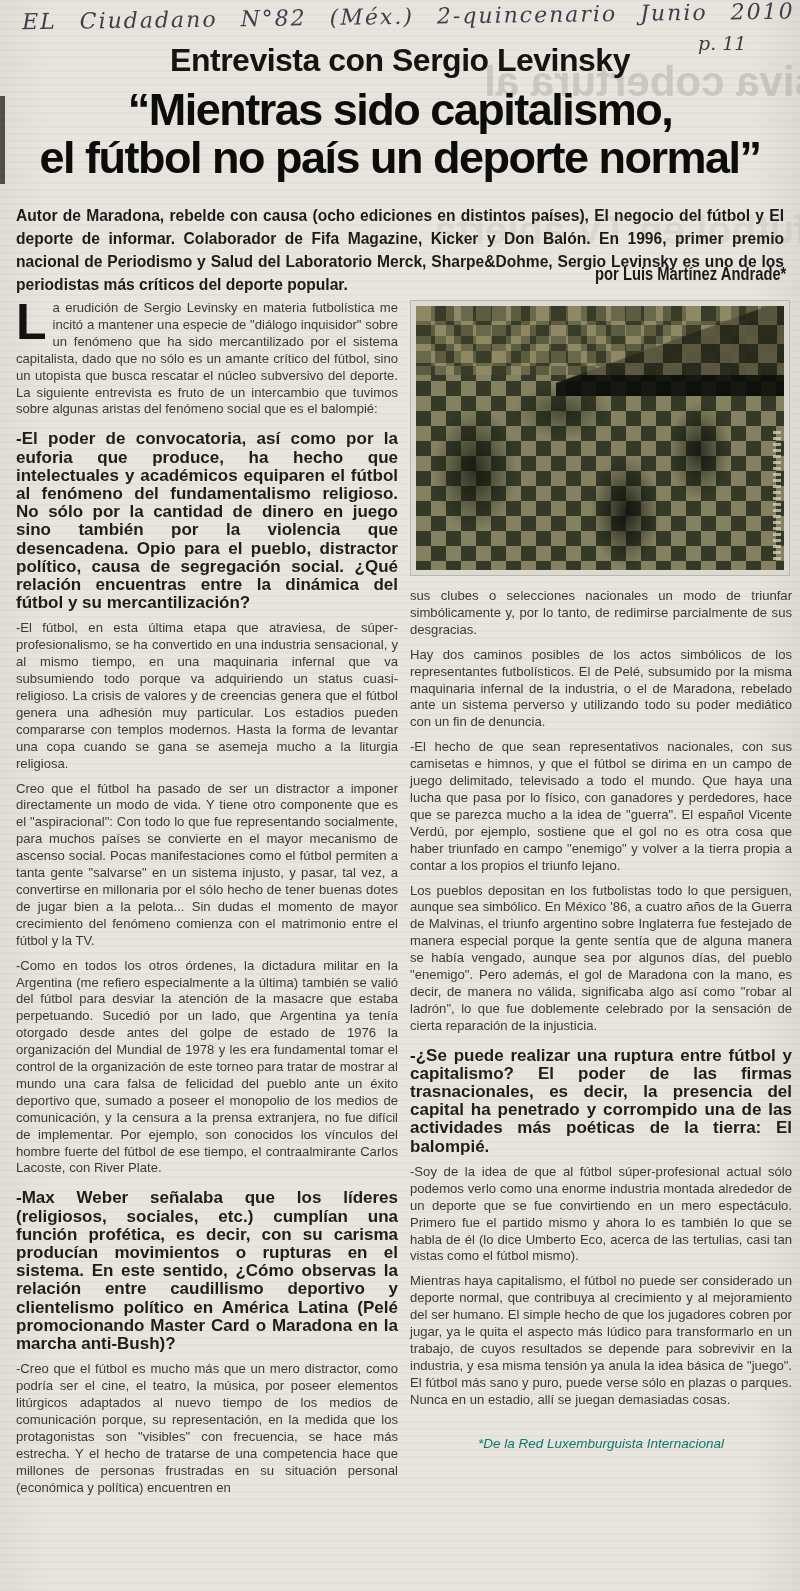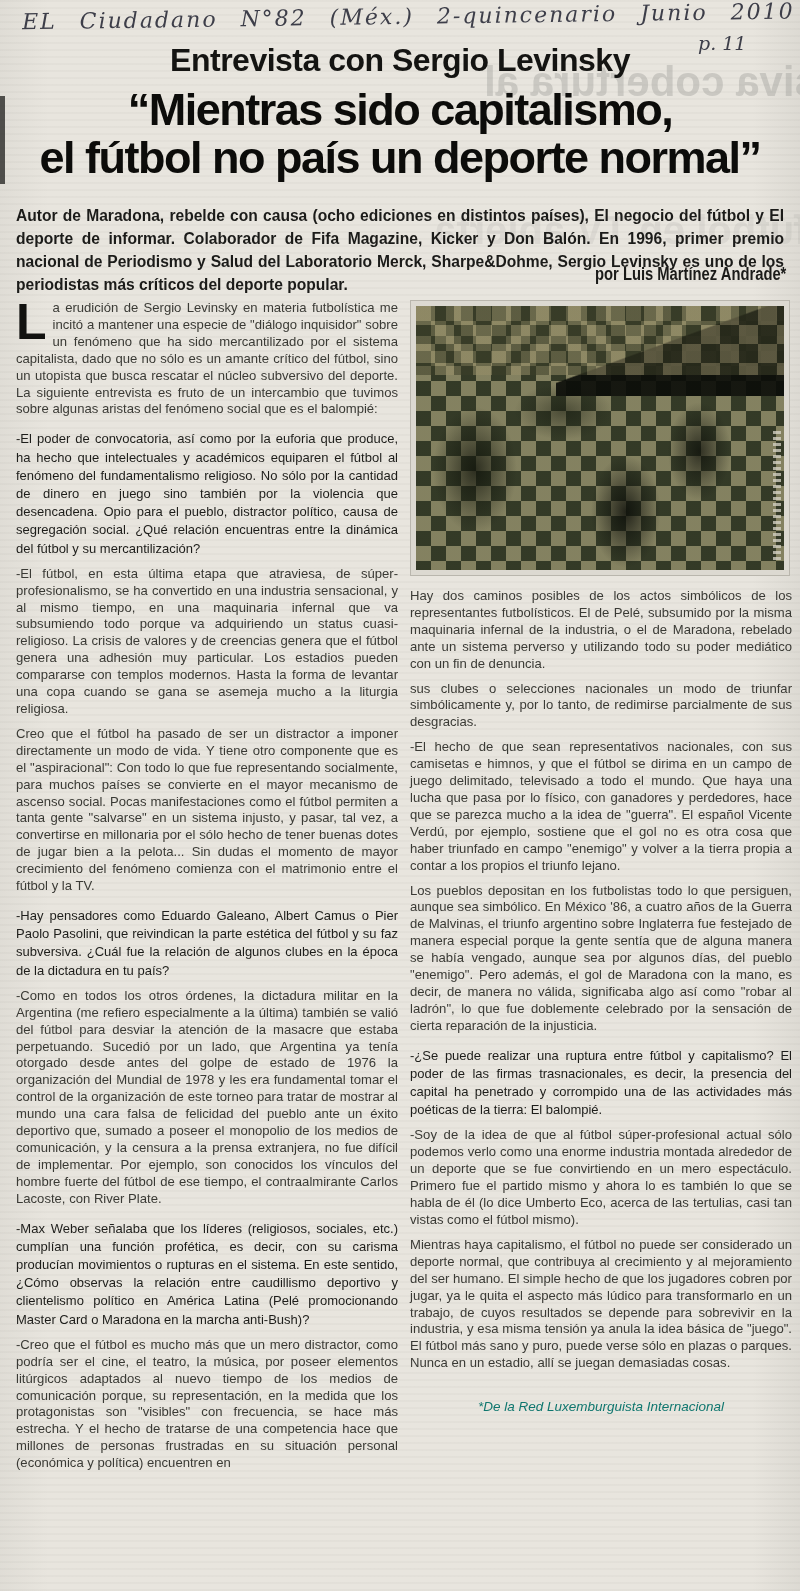--- a/index.html
+++ b/index.html
@@ -37,21 +37,21 @@
   .lede{position:absolute;top:204px;left:16px;width:768px;
     font-size:15.6px;font-weight:bold;line-height:1.48;text-align:justify;color:#1b1b19;}
   .byline{position:absolute;top:264px;right:14px;
     font-size:18px;font-weight:bold;color:#1b1b19;
     transform:scaleX(0.82);transform-origin:100% 50%;}
   
   .columns{position:absolute;top:300px;left:16px;width:776px;display:flex;gap:12px;}
   .col{width:382px;}
   .col p{margin:0 0 8px;}
   p.intro, p.answer{font-size:13.1px;line-height:16.9px;text-align:justify;color:#3a3a35;}
-  p.question{font-size:13px;line-height:18.2px;font-weight:normal;text-align:justify;color:#1d1d1a;margin-top:12px;}
+  p.question{font-size:17px;line-height:18.2px;font-weight:bold;text-align:justify;color:#1d1d1a;margin-top:12px;}
   p.credit{font-style:italic;text-align:center;font-size:13.5px;color:#0f766e;margin-top:27px;}
   .dropcap{float:left;font-size:50px;line-height:.78;font-weight:bold;color:#121210;padding:3px 6px 0 0;}
   
   .photo-frame{width:380px;height:276px;margin:0 0 12px 0;background:#dcd9d1;border:1px solid #b9b6ad;box-sizing:border-box;padding:5px;}
   .photo{
     position:relative;width:100%;height:100%;overflow:hidden;
     background:
       radial-gradient(60px 90px at 16% 62%, rgba(15,18,10,0.75), rgba(0,0,0,0) 70%),
       radial-gradient(50px 80px at 57% 78%, rgba(10,12,8,0.8), rgba(0,0,0,0) 70%),
       radial-gradient(45px 70px at 77% 55%, rgba(12,14,9,0.7), rgba(0,0,0,0) 70%),
@@ -86,34 +86,33 @@
 
 <div class="lede">Autor de Maradona, rebelde con causa (ocho ediciones en distintos países), El negocio del fútbol y El deporte de informar. Colaborador de Fifa Magazine, Kicker y Don Balón. En 1996, primer premio nacional de Periodismo y Salud del Laboratorio Merck, Sharpe&amp;Dohme, Sergio Levinsky es uno de los periodistas más críticos del deporte popular.</div>
 <div class="byline">por Luis Martínez Andrade*</div>
 
 <div class="columns">
   <div class="col">
       <p class="intro"><span class="dropcap">L</span>a erudición de Sergio Levinsky en materia futbolística me incitó a mantener una especie de "diálogo inquisidor" sobre un fenómeno que ha sido mercantilizado por el sistema capitalista, dado que no sólo es un amante crítico del fútbol, sino un utopista que busca rescatar el núcleo subversivo del deporte. La siguiente entrevista es fruto de un intercambio que tuvimos sobre algunas aristas del fenómeno social que es el balompié:</p>
       <p class="question">-El poder de convocatoria, así como por la euforia que produce, ha hecho que intelectuales y académicos equiparen el fútbol al fenómeno del fundamentalismo religioso. No sólo por la cantidad de dinero en juego sino también por la violencia que desencadena. Opio para el pueblo, distractor político, causa de segregación social. ¿Qué relación encuentras entre la dinámica del fútbol y su mercantilización?</p>
       <p class="answer">-El fútbol, en esta última etapa que atraviesa, de súper-profesionalismo, se ha convertido en una industria sensacional, y al mismo tiempo, en una maquinaria infernal que va subsumiendo todo porque va adquiriendo un status cuasi-religioso. La crisis de valores y de creencias genera que el fútbol genera una adhesión muy particular. Los estadios pueden compararse con templos modernos. Hasta la forma de levantar una copa cuando se gana se asemeja mucho a la liturgia religiosa.</p>
       <p class="answer">Creo que el fútbol ha pasado de ser un distractor a imponer directamente un modo de vida. Y tiene otro componente que es el "aspiracional": Con todo lo que fue representando socialmente, para muchos países se convierte en el mayor mecanismo de ascenso social. Pocas manifestaciones como el fútbol permiten a tanta gente "salvarse" en un sistema injusto, y pasar, tal vez, a convertirse en millonaria por el sólo hecho de tener buenas dotes de jugar bien a la pelota... Sin dudas el momento de mayor crecimiento del fenómeno comienza con el matrimonio entre el fútbol y la TV.</p>
-      <p class="question">-Hay pensadores como Eduardo Galeano, Albert Camus o Pier Paolo Pasolini, que reivindican la parte estética del fútbol y su faz subversiva. ¿Cuál fue la relación de algunos clubes en la época de la dictadura en tu país?</p>
       <p class="answer">-Como en todos los otros órdenes, la dictadura militar en la Argentina (me refiero especialmente a la última) también se valió del fútbol para desviar la atención de la masacre que estaba perpetuando. Sucedió por un lado, que Argentina ya tenía otorgado desde antes del golpe de estado de 1976 la organización del Mundial de 1978 y les era fundamental tomar el control de la organización de este torneo para tratar de mostrar al mundo una cara falsa de felicidad del pueblo ante un éxito deportivo que, sumado a poseer el monopolio de los medios de comunicación, y la censura a la prensa extranjera, no fue difícil de implementar. Por ejemplo, son conocidos los vínculos del hombre fuerte del fútbol de ese tiempo, el contraalmirante Carlos Lacoste, con River Plate.</p>
       <p class="question">-Max Weber señalaba que los líderes (religiosos, sociales, etc.) cumplían una función profética, es decir, con su carisma producían movimientos o rupturas en el sistema. En este sentido, ¿Cómo observas la relación entre caudillismo deportivo y clientelismo político en América Latina (Pelé promocionando Master Card o Maradona en la marcha anti-Bush)?</p>
       <p class="answer">-Creo que el fútbol es mucho más que un mero distractor, como podría ser el cine, el teatro, la música, por poseer elementos litúrgicos adaptados al nuevo tiempo de los medios de comunicación porque, su representación, en la medida que los protagonistas son "visibles" con frecuencia, se hace más estrecha. Y el hecho de tratarse de una competencia hace que millones de personas frustradas en su situación personal (económica y política) encuentren en</p>
     </div>
   <div class="col">
     <div class="photo-frame">
       <div class="photo">
         <div class="photo-credit"></div>
       </div>
     </div>
     <div>
+        <p class="answer">sus clubes o selecciones nacionales un modo de triunfar simbólicamente y, por lo tanto, de redimirse parcialmente de sus desgracias.</p>
         <p class="answer">Hay dos caminos posibles de los actos simbólicos de los representantes futbolísticos. El de Pelé, subsumido por la misma maquinaria infernal de la industria, o el de Maradona, rebelado ante un sistema perverso y utilizando todo su poder mediático con un fin de denuncia.</p>
-        <p class="answer">sus clubes o selecciones nacionales un modo de triunfar simbólicamente y, por lo tanto, de redimirse parcialmente de sus desgracias.</p>
         <p class="answer">-El hecho de que sean representativos nacionales, con sus camisetas e himnos, y que el fútbol se dirima en un campo de juego delimitado, televisado a todo el mundo. Que haya una lucha que pasa por lo físico, con ganadores y perdedores, hace que se parezca mucho a la idea de "guerra". El español Vicente Verdú, por ejemplo, sostiene que el gol no es otra cosa que haber triunfado en campo "enemigo" y volver a la tierra propia a contar a los propios el triunfo lejano.</p>
         <p class="answer">Los pueblos depositan en los futbolistas todo lo que persiguen, aunque sea simbólico. En México '86, a cuatro años de la Guerra de Malvinas, el triunfo argentino sobre Inglaterra fue festejado de manera especial porque la gente sentía que de alguna manera se había vengado, aunque sea por algunos días, del pueblo "enemigo". Pero además, el gol de Maradona con la mano, es decir, de manera no válida, significaba algo así como "robar al ladrón", lo que fue doblemente celebrado por la sensación de cierta reparación de la injusticia.</p>
         <p class="question">-¿Se puede realizar una ruptura entre fútbol y capitalismo? El poder de las firmas trasnacionales, es decir, la presencia del capital ha penetrado y corrompido una de las actividades más poéticas de la tierra: El balompié.</p>
         <p class="answer">-Soy de la idea de que al fútbol súper-profesional actual sólo podemos verlo como una enorme industria montada alrededor de un deporte que se fue convirtiendo en un mero espectáculo. Primero fue el partido mismo y ahora lo es también lo que se habla de él (lo dice Umberto Eco, acerca de las tertulias, casi tan vistas como el fútbol mismo).</p>
         <p class="answer">Mientras haya capitalismo, el fútbol no puede ser considerado un deporte normal, que contribuya al crecimiento y al mejoramiento del ser humano. El simple hecho de que los jugadores cobren por jugar, ya le quita el aspecto más lúdico para transformarlo en un trabajo, de cuyos resultados se depende para sobrevivir en la industria, y esa misma tensión ya anula la idea básica de "juego". El fútbol más sano y puro, puede verse sólo en plazas o parques. Nunca en un estadio, allí se juegan demasiadas cosas.</p>
         <p class="credit">*De la Red Luxemburguista Internacional</p>
       </div>
   </div>
 </div>
 

